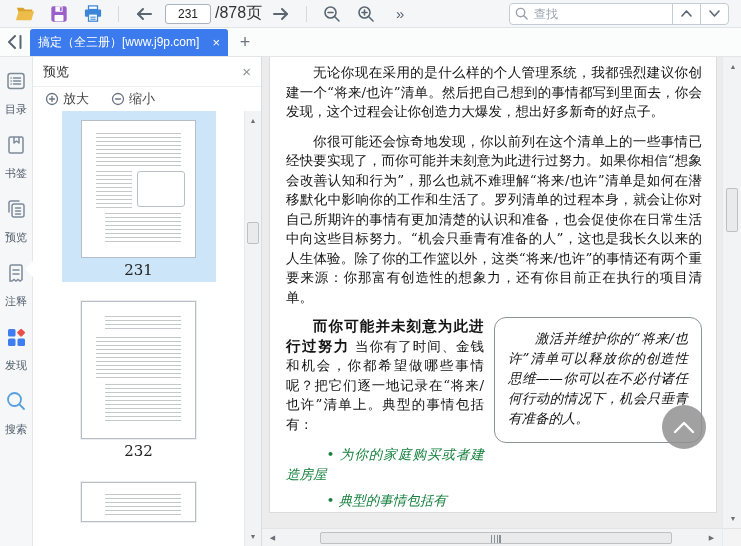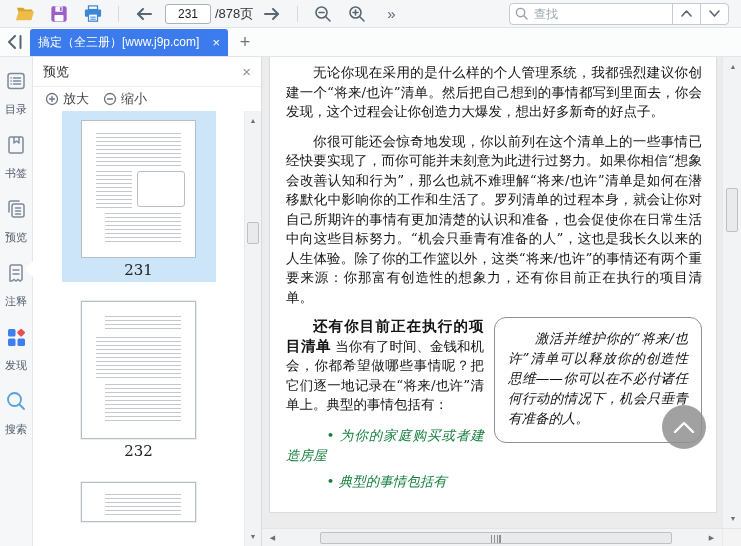--- a/index.html
+++ b/index.html
@@ -10,21 +10,21 @@
     -webkit-font-smoothing:antialiased;
   }
   
   .toolbar{height:28px;background:#f5f6f7;border-bottom:1px solid #e0e4e7;
     display:flex;align-items:center;padding:0 8px;}
   .tbtn{height:24px;min-width:24px;display:flex;align-items:center;justify-content:center;
     margin:0 5px;cursor:default;border-radius:3px;}
   .tsep{width:1px;height:16px;background:#d5dade;margin:0 8px;}
   .page-input{width:46px;height:20px;border:1px solid #aab4be;border-radius:3px;
     text-align:center;font-size:12px;color:#222;background:#fff;margin:0 4px;}
-  .page-total{font-size:13px;color:#333;margin-right:2px;}
+  .page-total{font-size:16px;color:#333;margin-right:2px;}
   .more-glyph{font-size:15px;color:#5a6672;line-height:1;}
   .tb-spacer{flex:1;}
   .search-group{display:flex;align-items:center;height:22px;border:1px solid #c3ccd4;
     border-radius:4px;background:#fff;width:220px;margin-right:4px;overflow:hidden;}
   .search-group input{border:none;outline:none;flex:1;font-size:12px;color:#333;
     padding:0 4px 0 2px;min-width:0;background:transparent;}
   .search-group input::placeholder{color:#9aa5b0;}
   .sg-div{width:1px;height:100%;background:#c3ccd4;}
   .sg-btn{width:27px;height:100%;display:flex;align-items:center;justify-content:center;}
   
@@ -48,21 +48,21 @@
   .side-notch{position:absolute;right:-1px;top:204px;width:0;height:0;
     border-top:8px solid transparent;border-bottom:8px solid transparent;
     border-right:8px solid #fff;}
   
   .panel{width:229px;background:#fff;border-right:1px solid #d9dde1;
     position:relative;flex:none;}
   .panel-header{height:30px;display:flex;align-items:center;padding:0 10px;
     border-bottom:1px solid #eceef0;}
   .panel-title{font-size:13px;color:#333;flex:1;}
   .panel-close{font-size:15px;color:#8a939c;line-height:1;}
-  .panel-tools{height:24px;display:flex;align-items:center;gap:4px;padding-left:12px;}
+  .panel-tools{height:24px;display:flex;align-items:center;gap:12px;padding-left:12px;}
   .ptool{display:flex;align-items:center;gap:4px;font-size:13px;color:#444;margin-right:10px;}
   .thumb-list{position:absolute;top:54px;left:0;right:17px;bottom:0;overflow:hidden;}
   .thumb-item{width:154px;margin:0 auto 10px auto;padding:9px 0 3px 0;text-align:center;}
   .thumb-item.selected{background:#cde5f8;}
   .thumb-page{width:115px;height:138px;background:#fff;border:1px solid #b7bdc4;
     margin:0 auto;position:relative;overflow:hidden;}
   .thumb-item:not(.selected) .thumb-page{box-shadow:0 0 0 1px #eceef0;}
   .fake-text{position:absolute;left:12%;right:12%;
     background:repeating-linear-gradient(to bottom,#c4c8cd 0,#c4c8cd 1px,transparent 1px,transparent 4px);}
   .mini-callout{position:absolute;right:9%;top:37%;width:42%;height:26%;
@@ -355,21 +355,21 @@
     </div>
   </div>
 
   <div class="main">
     <div class="page">
       <div class="page-inner">
         <p>无论你现在采用的是什么样的个人管理系统，我都强烈建议你创建一个“将来/也许”清单。然后把自己想到的事情都写到里面去，你会发现，这个过程会让你创造力大爆发，想出好多新奇的好点子。</p>
         <p>你很可能还会惊奇地发现，你以前列在这个清单上的一些事情已经快要实现了，而你可能并未刻意为此进行过努力。如果你相信“想象会改善认知和行为”，那么也就不难理解“将来/也许”清单是如何在潜移默化中影响你的工作和生活了。罗列清单的过程本身，就会让你对自己所期许的事情有更加清楚的认识和准备，也会促使你在日常生活中向这些目标努力。“机会只垂青有准备的人”，这也是我长久以来的人生体验。除了你的工作篮以外，这类“将来/也许”的事情还有两个重要来源：你那富有创造性的想象力，还有你目前正在执行的项目清单。</p>
         <div class="section-row">
           <div class="left-col">
-            <p class="section-p"><b>还有你目前正在执行的项目清单</b><span> 当你有了时间、金钱和机会，你都希望做哪些事情呢？把它们逐一地记录在“将来/也许”清单上。典型的事情包括有：</span></p>
+            <p class="section-p"><b>而你可能并未刻意为此进行过努力</b><span> 当你有了时间、金钱和机会，你都希望做哪些事情呢？把它们逐一地记录在“将来/也许”清单上。典型的事情包括有：</span></p>
             <div class="bullet first">为你的家庭购买或者建造房屋</div>
           </div>
           <div class="callout">激活并维护你的“将来/也许”清单可以释放你的创造性思维——你可以在不必付诸任何行动的情况下，机会只垂青有准备的人。</div>
         </div>
         <div class="bullet rest">典型的事情包括有</div>
 
       </div>
     </div>
 
     <div class="back-top">

